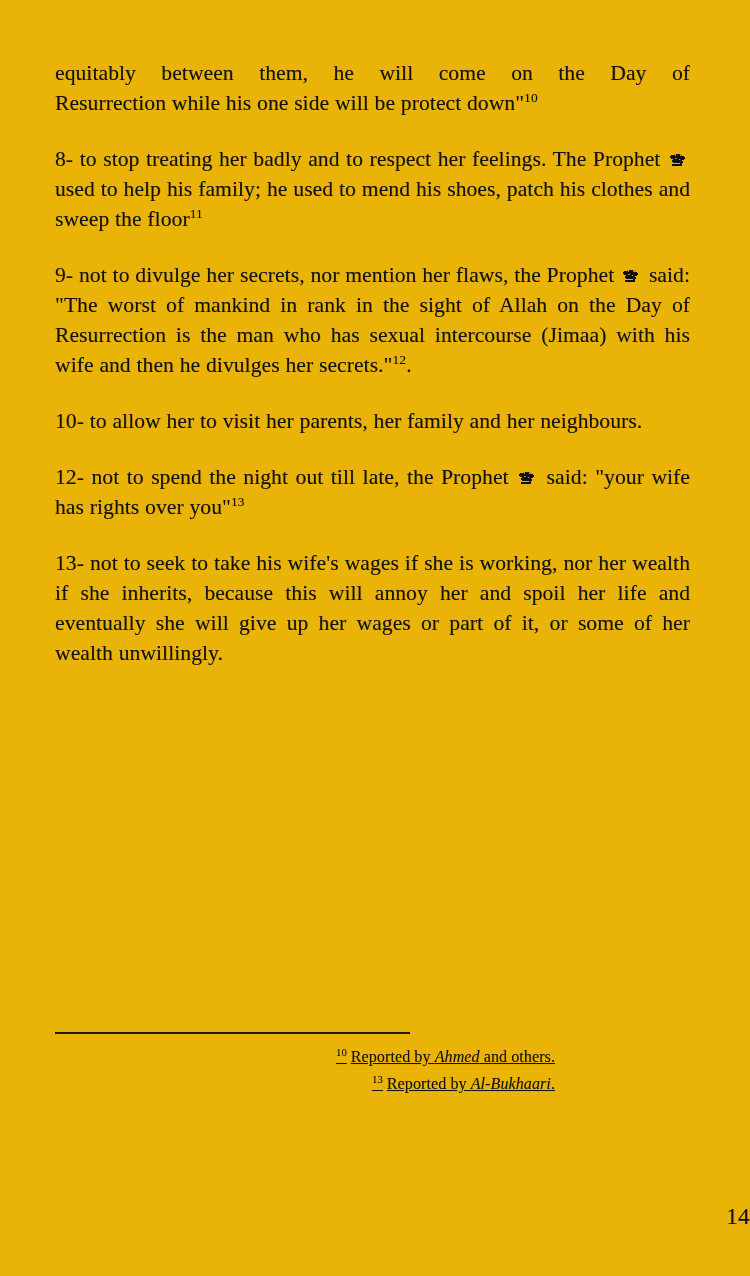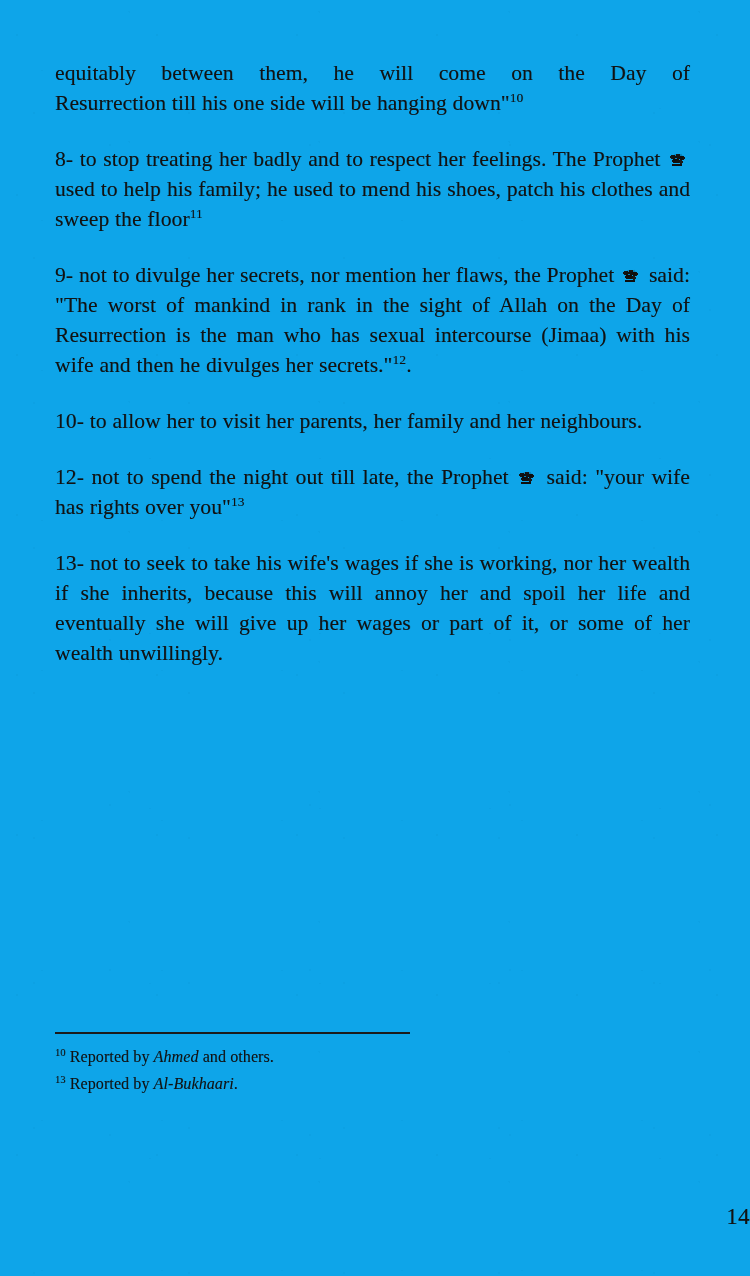--- a/index.html
+++ b/index.html
@@ -13,21 +13,21 @@
     font-family: "Liberation Serif", "DejaVu Serif", serif;
     color: #121212;
     overflow: hidden;
     position: relative;
   }
 
   
   .page {
     position: absolute;
     inset: 0;
-    background: #0ea5e9;
+    background: #eab308;
   }
 
   .page::after {
     content: "";
     position: absolute;
     inset: 0;
     pointer-events: none;
     background:
       radial-gradient(circle at 12% 22%, rgba(0,0,0,0.030) 0 1px, transparent 1px),
       radial-gradient(circle at 68% 9%,  rgba(0,0,0,0.026) 0 1px, transparent 1px),
@@ -129,23 +129,24 @@
     position: absolute;
     left: 55px;
     top: 1046px;
     width: 500px;
   }
 
   p.fn {
     margin: 0 0 5px 0;
     font-size: 16px;
     line-height: 22px;
-    text-align: left;
+    text-align: right;
     letter-spacing: 0.1px;
     text-shadow: 0.3px 0.12px 0 rgba(0,0,0,0.3);
+    text-decoration: underline;
   }
 
   p.fn sup {
     font-size: 0.66em;
     vertical-align: super;
     line-height: 0;
     margin-right: 4px;
   }
 
   p.fn i {
@@ -164,21 +165,21 @@
   }
 </style>
 </head>
 <body>
 
 <div class="page">
 
   <div class="textblock">
 
     <p class="para continuation">
-      <span class="jline">equitably between them, he will come on the Day of</span><span>Resurrection till his one side will be hanging down"</span><sup class="fnref">10</sup>
+      <span class="jline">equitably between them, he will come on the Day of</span><span>Resurrection while his one side will be protect down"</span><sup class="fnref">10</sup>
     </p>
 
     <p class="para">
       <span>8- to stop treating her badly and to respect her feelings.  The Prophet </span><span class="salawat"></span><span> used to help his family; he used to mend his shoes, patch his clothes and sweep the floor</span><sup class="fnref">11</sup>
     </p>
 
     <p class="para">
       <span>9- not to divulge her secrets, nor mention her flaws, the Prophet </span><span class="salawat"></span><span> said: "The worst of mankind in rank in the sight of Allah on the Day of Resurrection is the man who has sexual intercourse (Jimaa) with his wife and then he divulges her secrets."</span><sup class="fnref">12</sup><span>.</span>
     </p>
 

